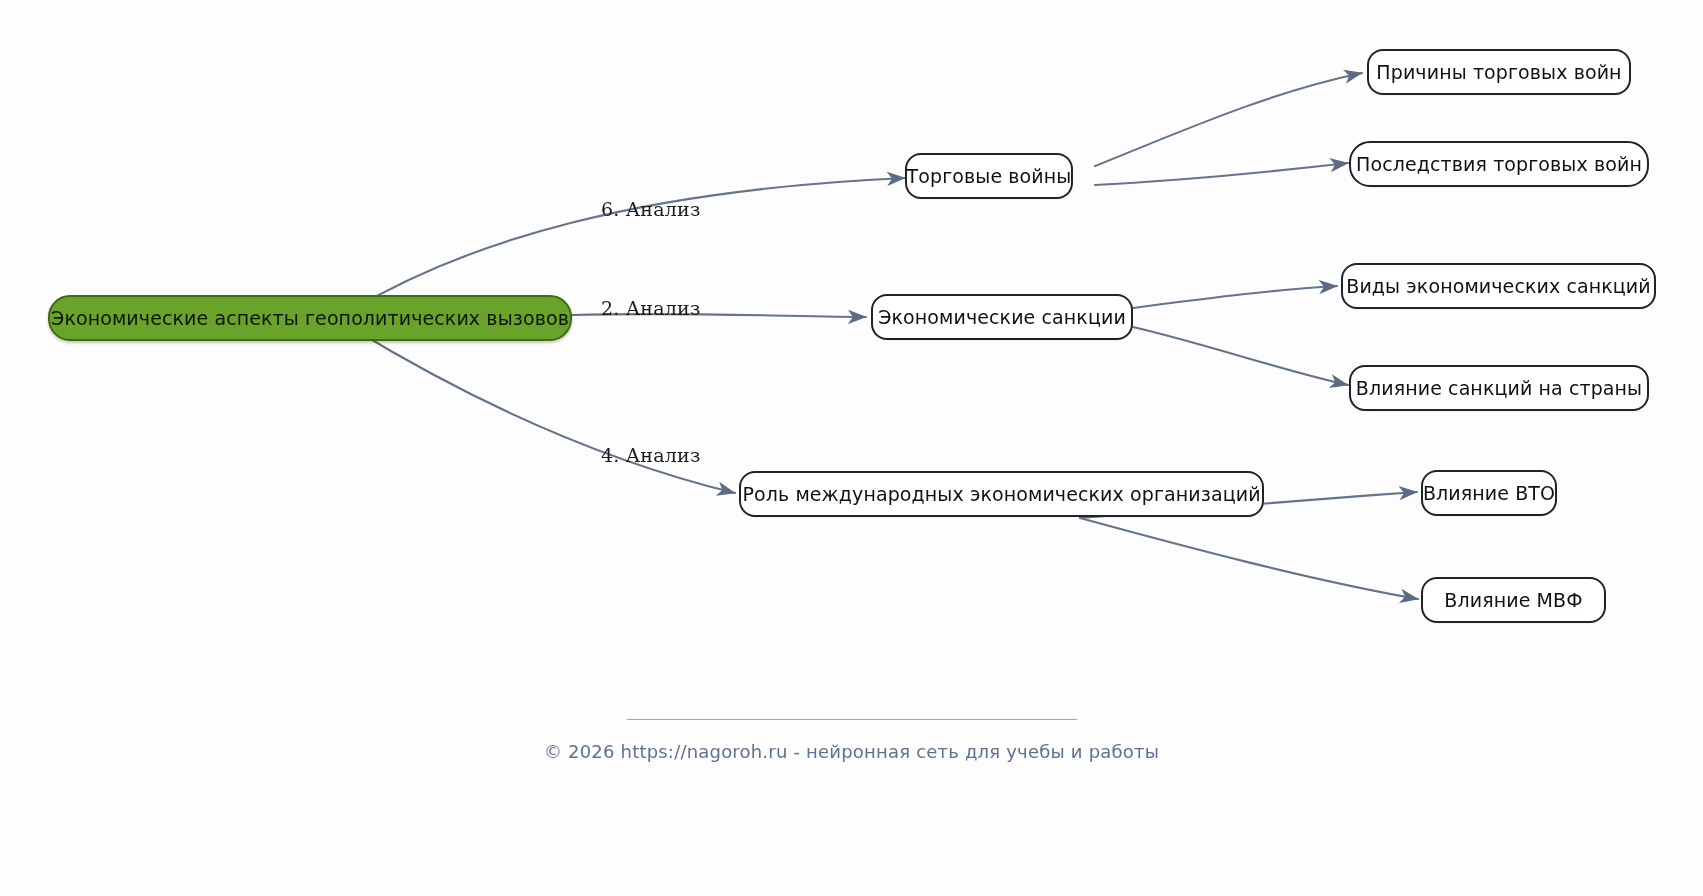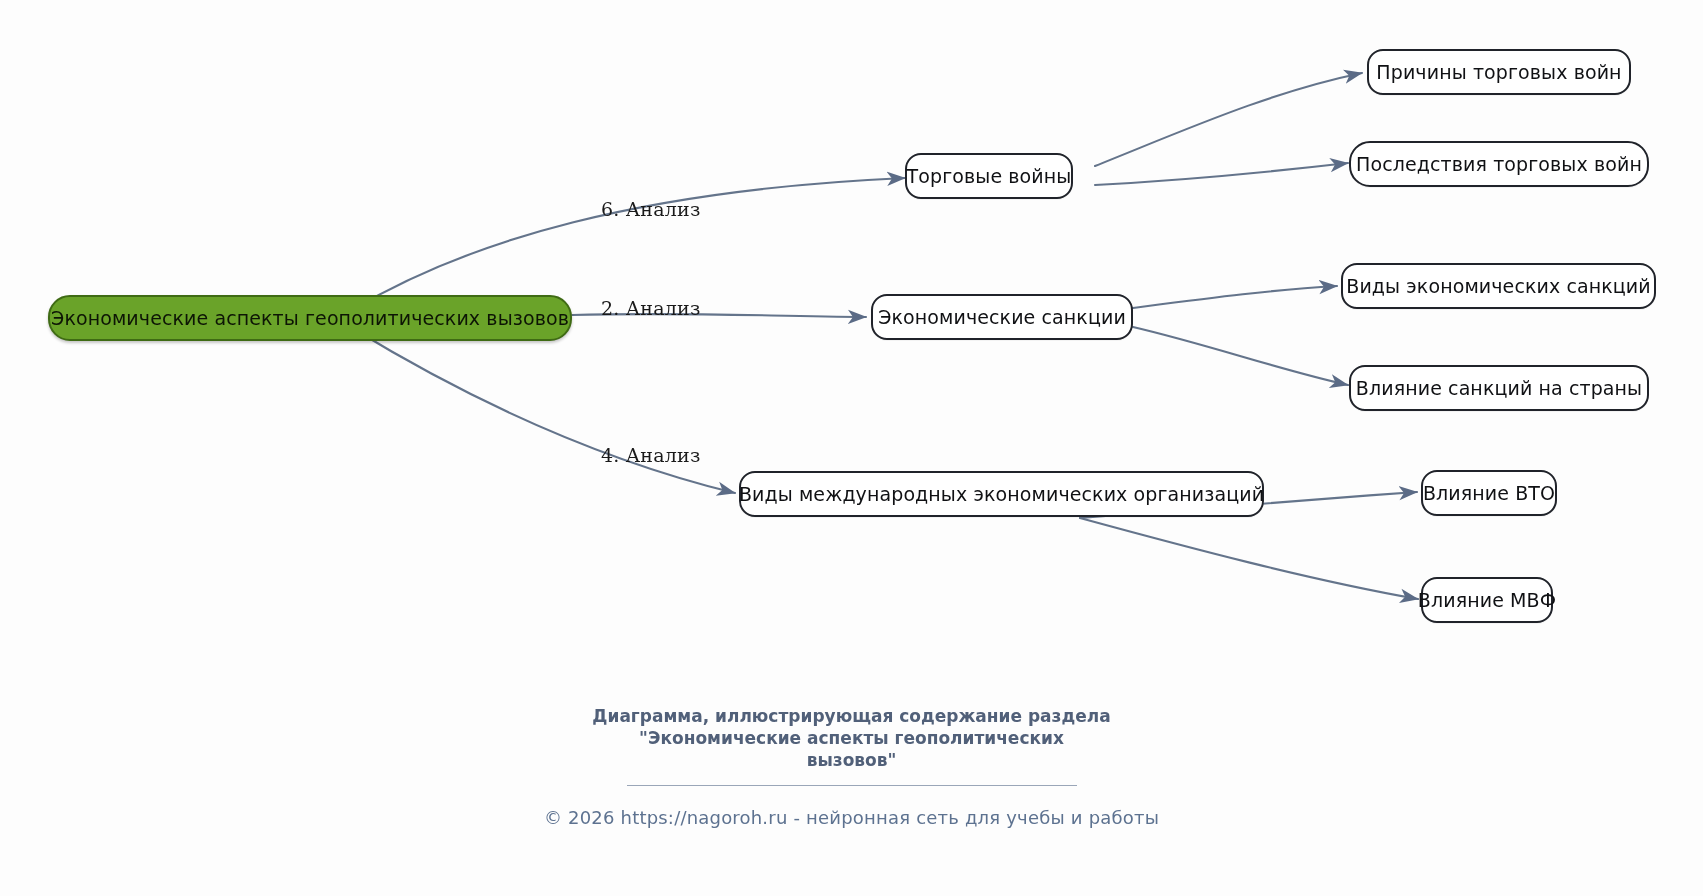--- a/index.html
+++ b/index.html
@@ -152,45 +152,40 @@
       <path class="edge-path" marker-end="url(#arrow)" d="M 1080,518 C 1180,510 1300,500 1417,492"></path>
       <path class="edge-path" marker-end="url(#arrow)" d="M 1080,518 C 1190,548 1310,580 1418,599"></path>
     </svg>
 
     <div class="node root" style="left:48px; top:295px; width:524px;">Экономические аспекты геополитических вызовов</div>
 
     <div class="node branch" style="left:905px; top:153px; width:168px;">Торговые войны</div>
 
     <div class="node branch" style="left:871px; top:294px; width:262px;">Экономические санкции</div>
 
-    <div class="node branch" style="left:739px; top:471px; width:525px;">Виды международных экономических организаций</div>
+    <div class="node branch" style="left:739px; top:471px; width:525px;">Роль международных экономических организаций</div>
 
     <div class="node leaf" style="left:1367px; top:49px; width:264px;">Причины торговых войн</div>
 
     <div class="node leaf" style="left:1349px; top:141px; width:300px;border-radius:21px;">Последствия торговых войн</div>
 
     <div class="node leaf" style="left:1341px; top:263px; width:315px;">Виды экономических санкций</div>
 
     <div class="node leaf" style="left:1349px; top:365px; width:300px;">Влияние санкций на страны</div>
 
     <div class="node leaf" style="left:1421px; top:470px; width:136px;">Влияние ВТО</div>
 
-    <div class="node leaf" style="left:1421px; top:577px; width:132px;">Влияние МВФ</div>
+    <div class="node leaf" style="left:1421px; top:577px; width:185px;">Влияние МВФ</div>
 
     <div class="edge-label" style="left:601px; top:198px;">6. Анализ</div>
 
     <div class="edge-label" style="left:601px; top:297px;">2. Анализ</div>
 
     <div class="edge-label" style="left:601px; top:444px;">4. Анализ</div>
 
   </div>
 
   <div class="caption-block">
-    <div class="caption-title">
-      <div>Диаграмма, иллюстрирующая содержание раздела</div>
-      <div>"Экономические аспекты геополитических</div>
-      <div>вызовов"</div>
-    </div>
     <div class="caption-rule"></div>
     <div class="copyright">© 2026 https://nagoroh.ru - нейронная сеть для учебы и работы</div>
   </div>
 
 </div>
 
 </body></html>

